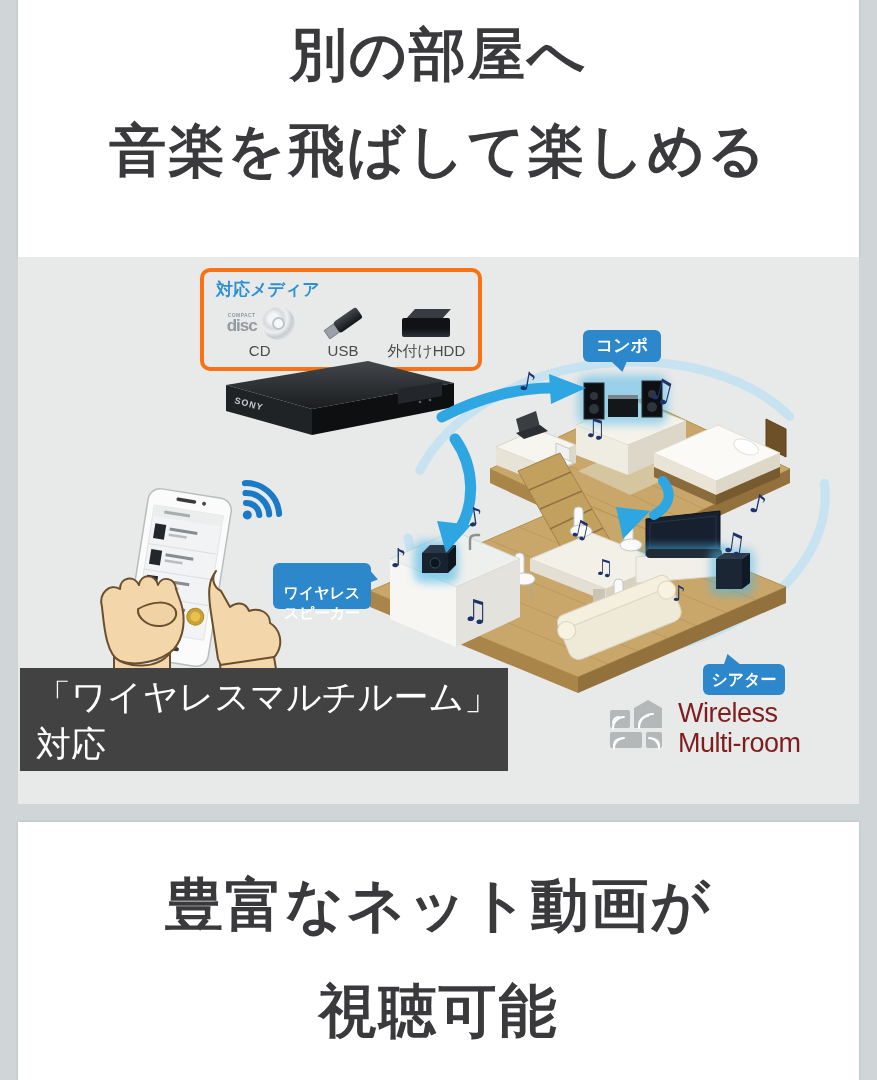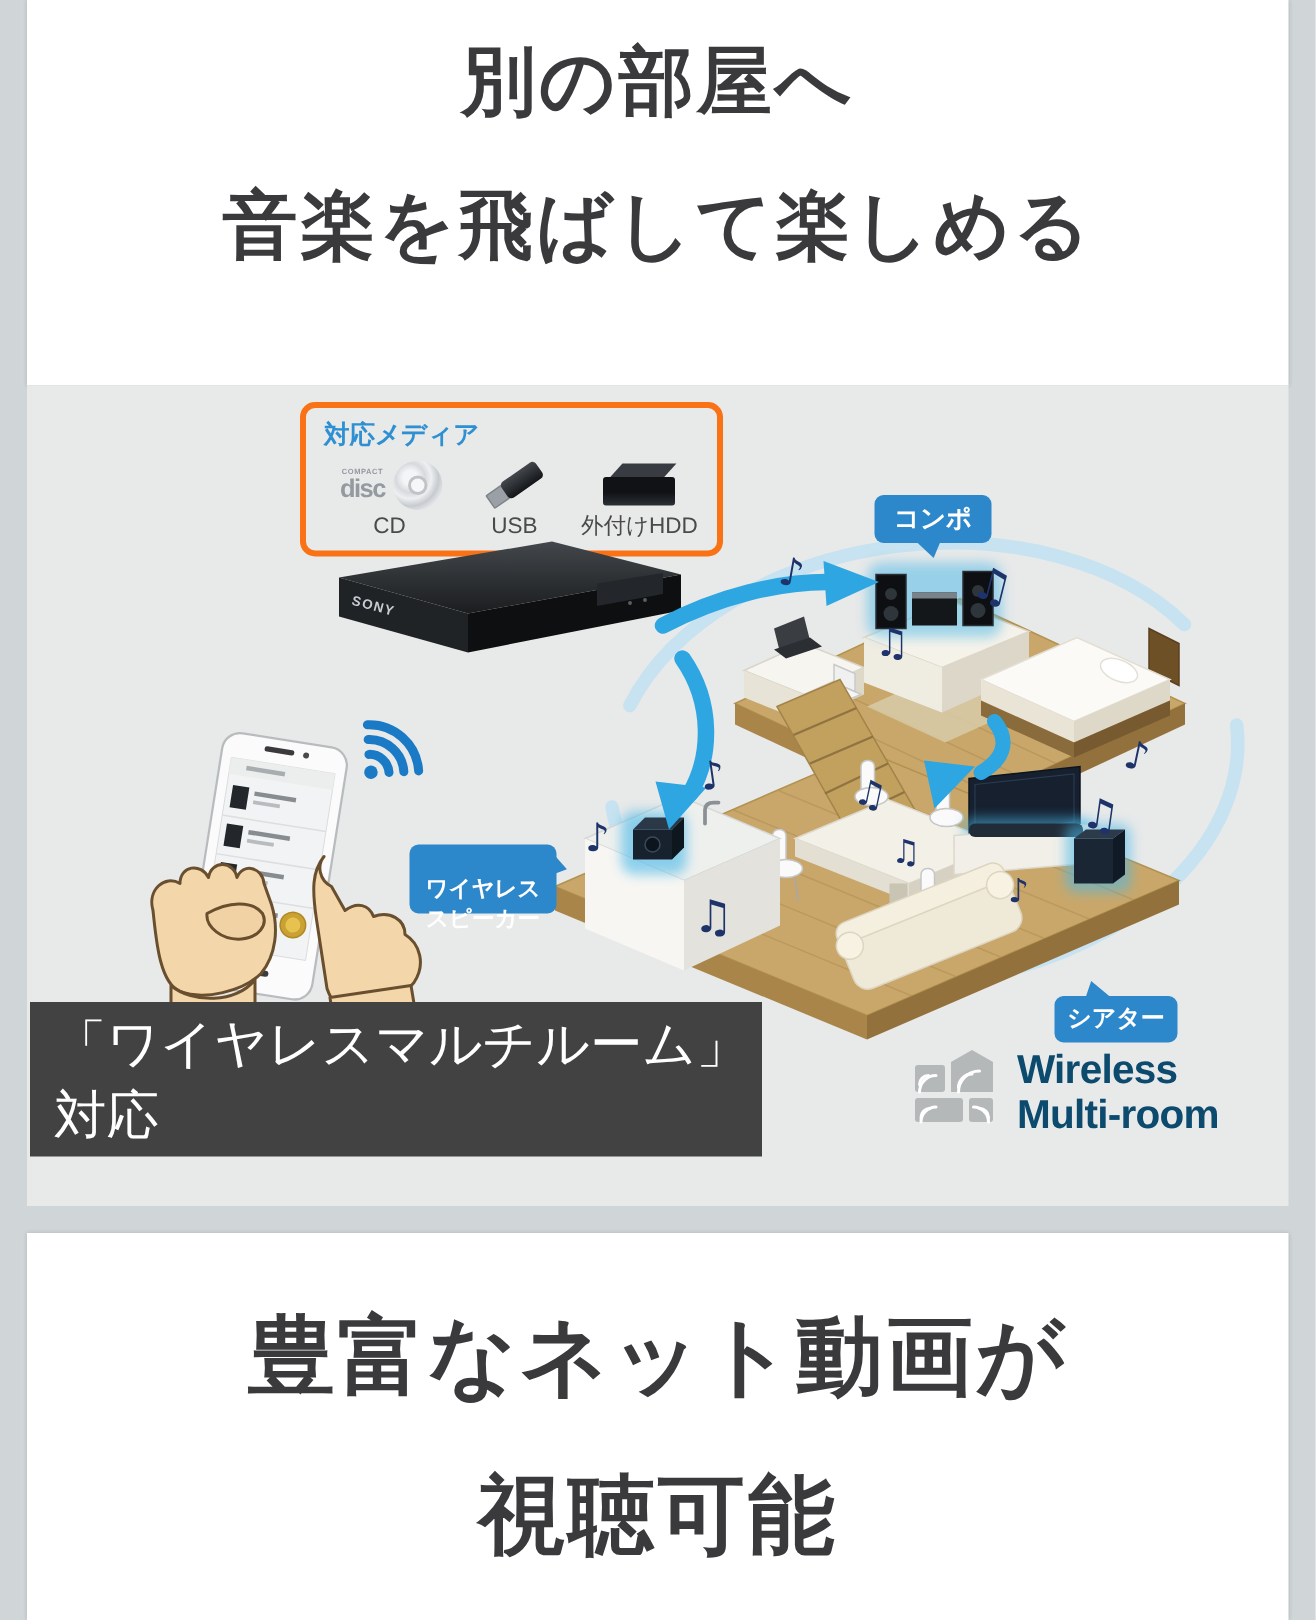--- a/index.html
+++ b/index.html
@@ -1,20 +1,20 @@
 <!DOCTYPE html>
 <html><head>
 <meta charset="utf-8">
 <style>
   html,body{margin:0;padding:0;}
   .page{position:relative;width:877px;height:1080px;background:#d0d5d7;overflow:hidden;
         font-family:"Liberation Sans",sans-serif;}
   .card{position:absolute;left:18px;width:841px;background:#ffffff;box-shadow:0 0 3px rgba(0,0,0,.14);}
   .top-card{top:0;height:257px;text-align:center;padding-top:6px;box-sizing:border-box;}
-  .big-line{font-size:50px;font-weight:bold;color:#3a3a3d;line-height:96px;letter-spacing:2px;}
+  .big-line{font-size:57px;font-weight:bold;color:#3a3a3d;line-height:96px;letter-spacing:2px;}
   .bottom-card{top:822px;height:258px;text-align:center;padding-top:30px;box-sizing:border-box;}
   .big-line2{font-size:58px;font-weight:bold;color:#3a3a3d;line-height:106px;letter-spacing:2px;}
 
   .panel{position:absolute;left:18px;top:257px;width:841px;height:547px;background:#e8e9e9;overflow:hidden;}
   .scene{position:absolute;left:0;top:0;z-index:2;}
 
   
   .media-box{position:absolute;left:182px;top:11px;width:282px;height:103px;border:4px solid #f97316;
              border-radius:10px;z-index:1;box-sizing:border-box;padding:6px 8px 0 12px;}
   .media-title{color:#2e8fd2;font-size:17px;font-weight:bold;}
@@ -48,21 +48,21 @@
   .tail-down{left:30px;bottom:-19px;border-top:13px solid #2d87cb;transform:rotate(-12deg);}
   .tail-right{right:-16px;top:7px;border-left:13px solid #2d87cb;transform:rotate(14deg);}
   .tail-up{left:16px;top:-19px;border-bottom:13px solid #2d87cb;transform:rotate(-16deg);}
 
   
   .caption-bar{position:absolute;left:2px;top:411px;width:488px;height:103px;background:#424242;color:#ffffff;
                z-index:4;box-sizing:border-box;padding:5px 0 0 16px;font-size:35px;line-height:47px;}
 
   
   .mr-logo{position:absolute;left:590px;top:441px;display:flex;align-items:center;gap:12px;z-index:3;}
-  .mr-text{font-weight:bold;font-size:27px;line-height:30px;color:#0c4a6e;letter-spacing:-0.5px;}
+  .mr-text{font-weight:normal;font-size:27px;line-height:30px;color:#7f1d1d;letter-spacing:-0.5px;}
 </style>
 </head>
 <body>
 
 <div class="page">
 
   <section class="card top-card">
     <div class="big-line">別の部屋へ</div>
     <div class="big-line">音楽を飛ばして楽しめる</div>
   </section>

